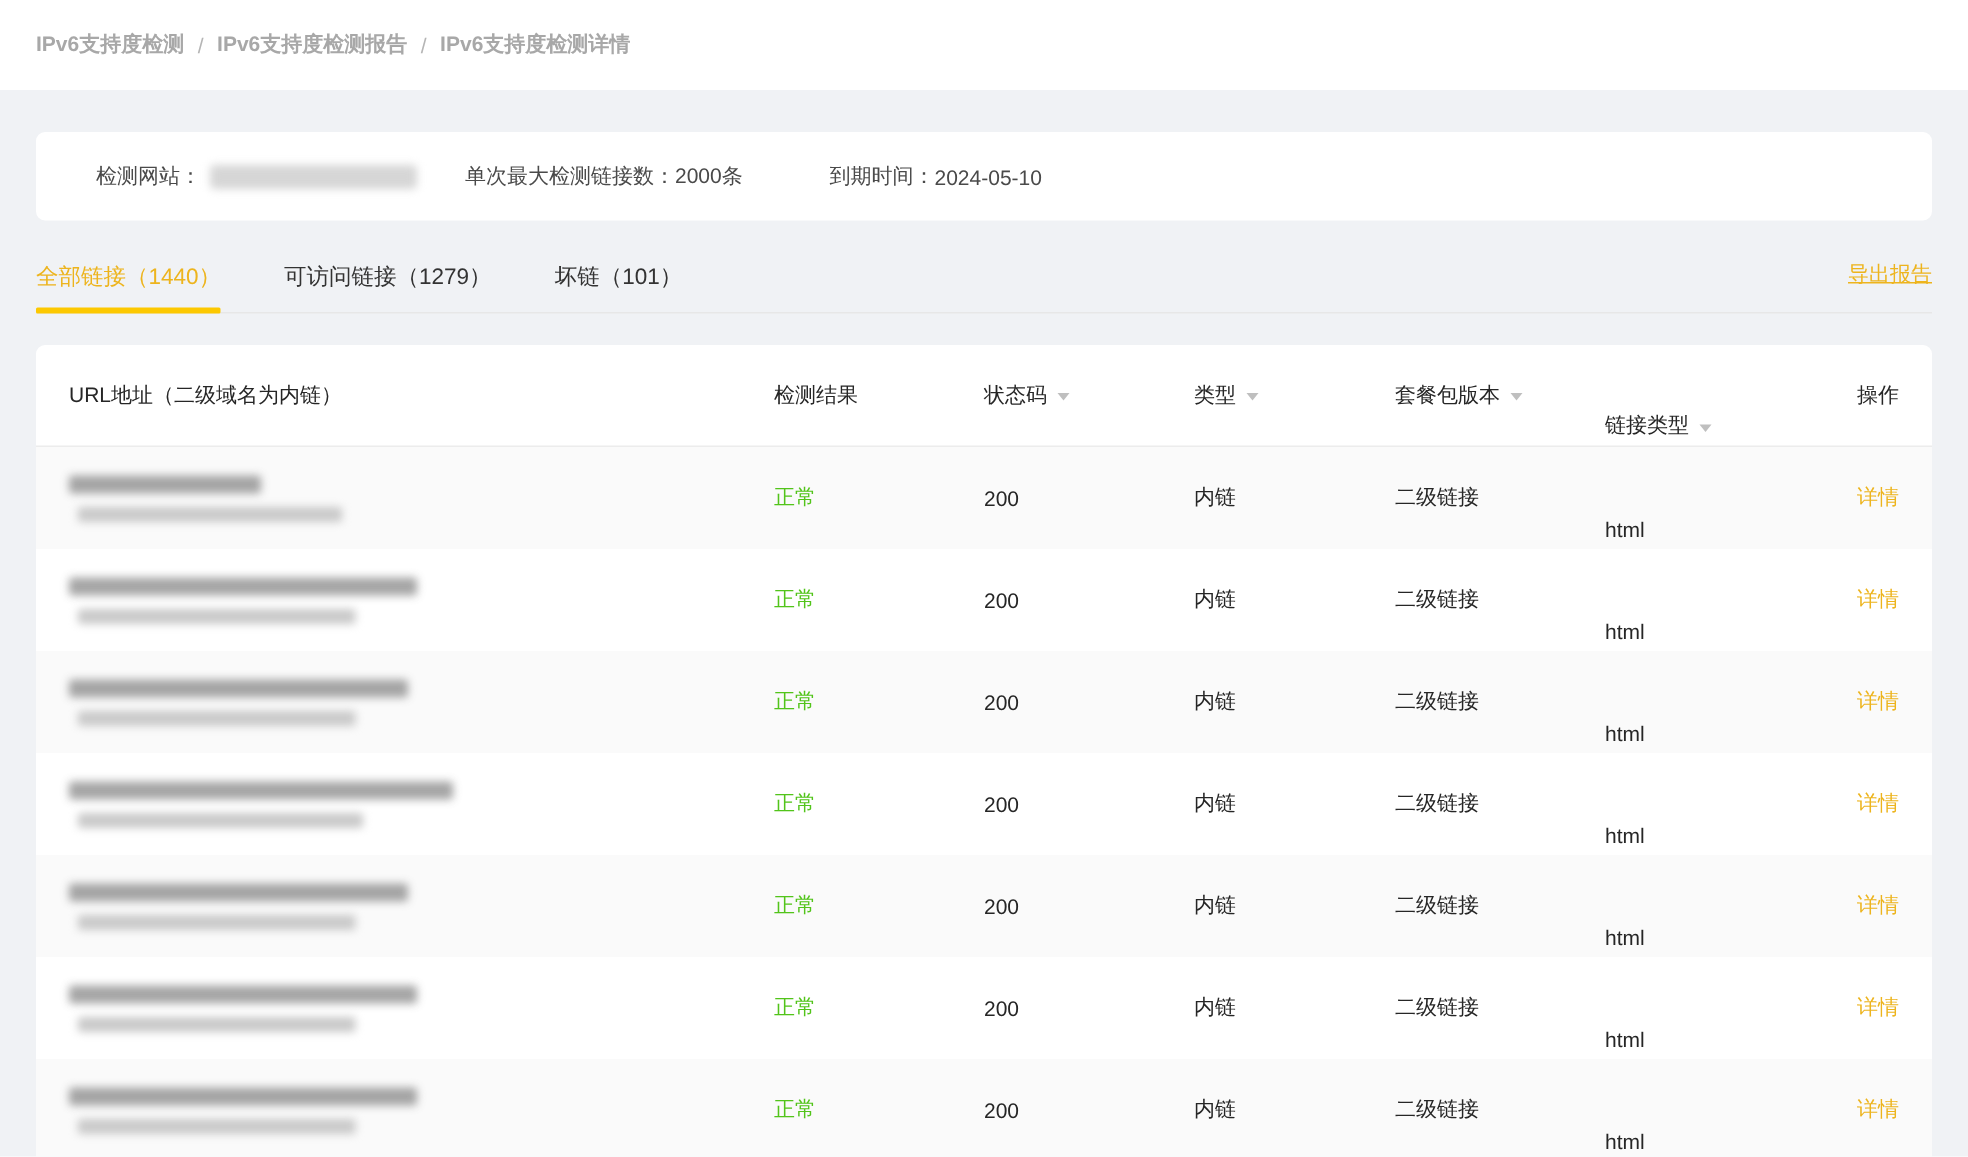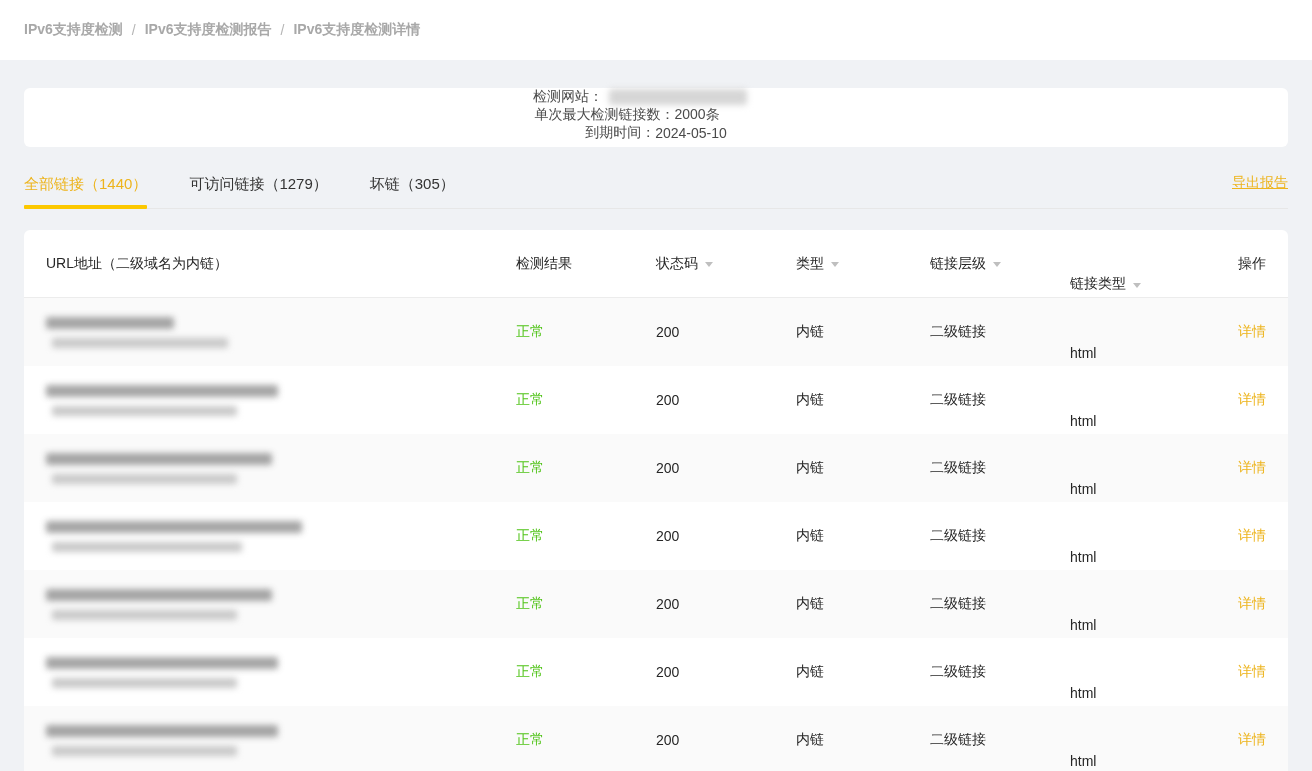--- a/index.html
+++ b/index.html
@@ -19,21 +19,21 @@
   .breadcrumb .crumb { cursor:pointer;font-weight:bold; }
   .breadcrumb .sep { margin:0 9px; color:#b5b5b5; }
 
   
   .content { padding:0 24px; }
 
   
   .info-card {
     margin-top:28px; height:59px; background:#fff; border-radius:6px;
     display:flex; align-items:center; padding:0 40px;
-    font-size:14px; color:#4a4a4a;flex-direction:column;
+    font-size:14px; color:#4a4a4a;
   }
   .info-item { display:flex; align-items:center; white-space:nowrap; }
   .info-item.g1 { width:246px; }
   .info-item.g2 { width:247px; }
   .info-item.g3 { width:243px; }
   .info-item.g4 { width:246px; }
   .blur-val {
     display:inline-block; width:138px; height:16px; margin-left:6px;
     background:#d6d6d6; border-radius:3px; filter:blur(3px);
   }
@@ -121,21 +121,21 @@
     <div class="info-item">
       <span>到期时间：</span>
       <span>2024-05-10</span>
     </div>
   </section>
 
   <div class="tabs-row">
     <div class="tabs">
       <div class="tab active">全部链接（1440）</div>
       <div class="tab">可访问链接（1279）</div>
-      <div class="tab">坏链（305）</div>
+      <div class="tab">坏链（101）</div>
     </div>
     <div class="export-link">导出报告</div>
   </div>
 
   <section class="table-card">
     <div class="thead">
       <div class="hcell col-url">
         <span>URL地址（二级域名为内链）</span>
       </div>
       <div class="hcell col-result">
@@ -143,21 +143,21 @@
       </div>
       <div class="hcell col-status">
         <span>状态码</span>
         <i class="caret"></i>
       </div>
       <div class="hcell col-type">
         <span>类型</span>
         <i class="caret"></i>
       </div>
       <div class="hcell col-level">
-        <span>链接层级</span>
+        <span>套餐包版本</span>
         <i class="caret"></i>
       </div>
       <div class="hcell col-ltype">
         <span>链接类型</span>
         <i class="caret"></i>
       </div>
       <div class="hcell col-action">
         <span>操作</span>
       </div>
     </div>

